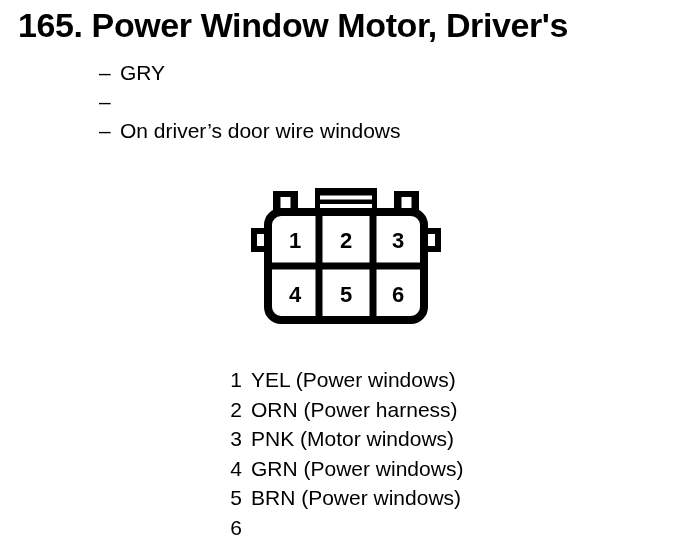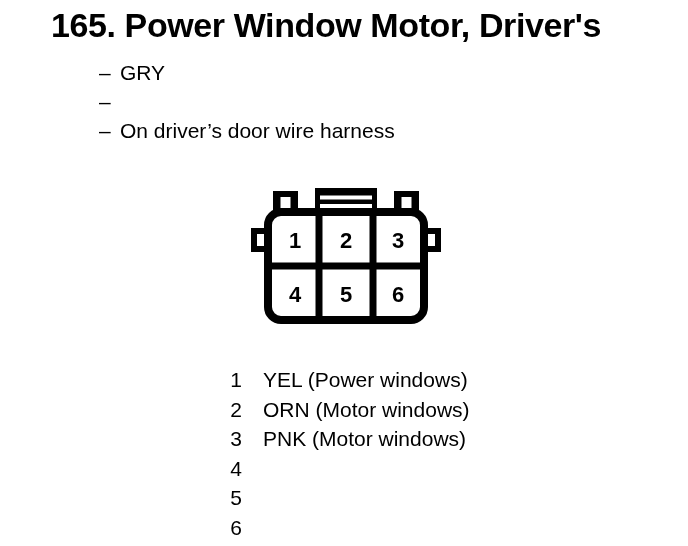--- a/index.html
+++ b/index.html
@@ -19,21 +19,20 @@
   
   #page-title {
     position: absolute;
     left: 18px;
     top: 8px;
     font-size: 34px;
     font-weight: bold;
     letter-spacing: -0.4px;
     white-space: nowrap;
     line-height: 1.0;
-    margin-left: 33px;
   }
 
   
   #bullet-list {
     position: absolute;
     left: 99px;
     top: 58px;
     font-size: 21px;
     line-height: 29px;
   }
@@ -71,42 +70,42 @@
     display: flex;
     align-items: baseline;
     white-space: nowrap;
   }
   .pin-num {
     width: 20px;
     flex: 0 0 20px;
     text-align: right;
   }
   .pin-desc {
-    margin-left: 21px;
+    margin-left: 9px;
   }
 </style>
 </head>
 <body>
 
 <div id="page-title">165. Power Window Motor, Driver's</div>
 
 <div id="bullet-list">
 
   <div class="bullet-row">
     <span class="bullet-dash">–</span>
     <span>GRY</span>
   </div>
 
   <div class="bullet-row">
     <span class="bullet-dash">–</span>
   </div>
 
   <div class="bullet-row">
     <span class="bullet-dash">–</span>
-    <span>On driver’s door wire harness</span>
+    <span>On driver’s door wire windows</span>
   </div>
 
 </div>
 
 <div id="connector-diagram">
   <svg width="210" height="140" viewBox="0 0 210 140" xmlns="http://www.w3.org/2000/svg">
 
     <g>
       <path d="M 27 5 H 52 V 30 H 27 Z" fill="#000000"></path>
       <rect x="34.5" y="11" width="10" height="19" fill="#ffffff"></rect>
@@ -153,33 +152,35 @@
 
 <div id="pin-list">
 
   <div class="pin-row">
     <span class="pin-num">1</span>
     <span class="pin-desc">YEL (Power windows)</span>
   </div>
 
   <div class="pin-row">
     <span class="pin-num">2</span>
-    <span class="pin-desc">ORN (Motor windows)</span>
+    <span class="pin-desc">ORN (Power harness)</span>
   </div>
 
   <div class="pin-row">
     <span class="pin-num">3</span>
     <span class="pin-desc">PNK (Motor windows)</span>
   </div>
 
   <div class="pin-row">
     <span class="pin-num">4</span>
+    <span class="pin-desc">GRN (Power windows)</span>
   </div>
 
   <div class="pin-row">
     <span class="pin-num">5</span>
+    <span class="pin-desc">BRN (Power windows)</span>
   </div>
 
   <div class="pin-row">
     <span class="pin-num">6</span>
   </div>
 
 </div>
 
 </body></html>

